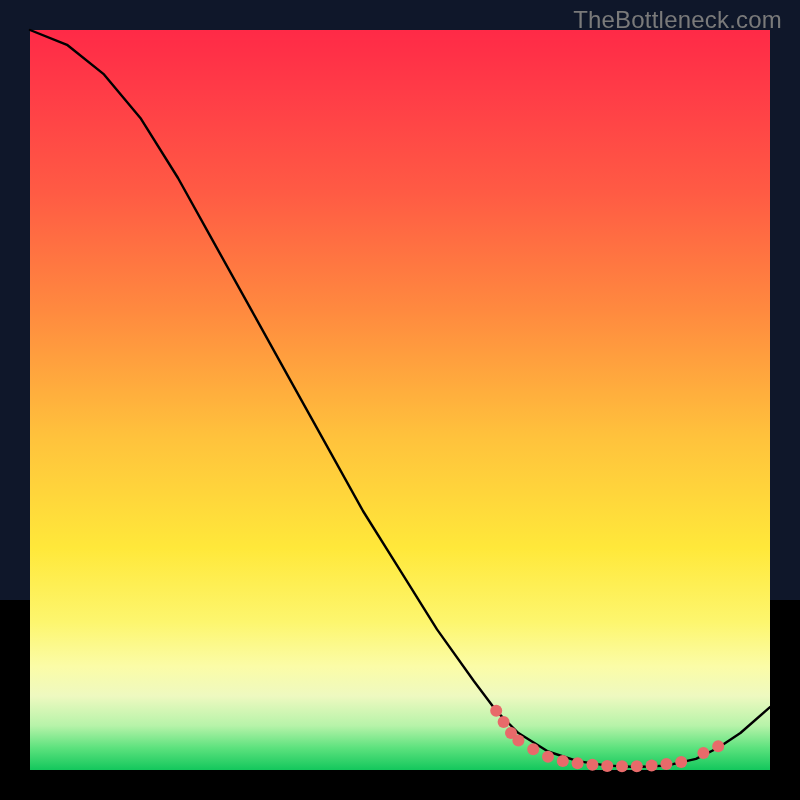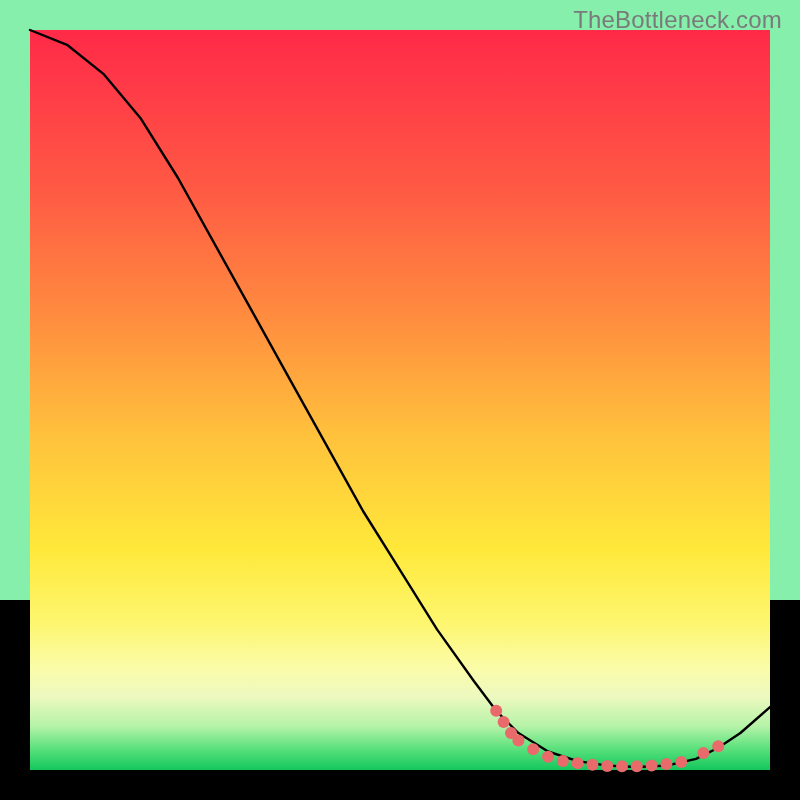--- a/index.html
+++ b/index.html
@@ -8,21 +8,21 @@
     width: 800px;
     height: 800px;
     background: #000;
     overflow: hidden;
     font-family: Arial, Helvetica, sans-serif;
   }
   .frame {
     position: relative;
     width: 800px;
     height: 600px;
-    background: #86efac;
+    background: #0f172a;
   }
   .plot {
     position: absolute;
     left: 30px;
     top: 30px;
     width: 740px;
     height: 740px;
     
     background: linear-gradient(
       to bottom,

